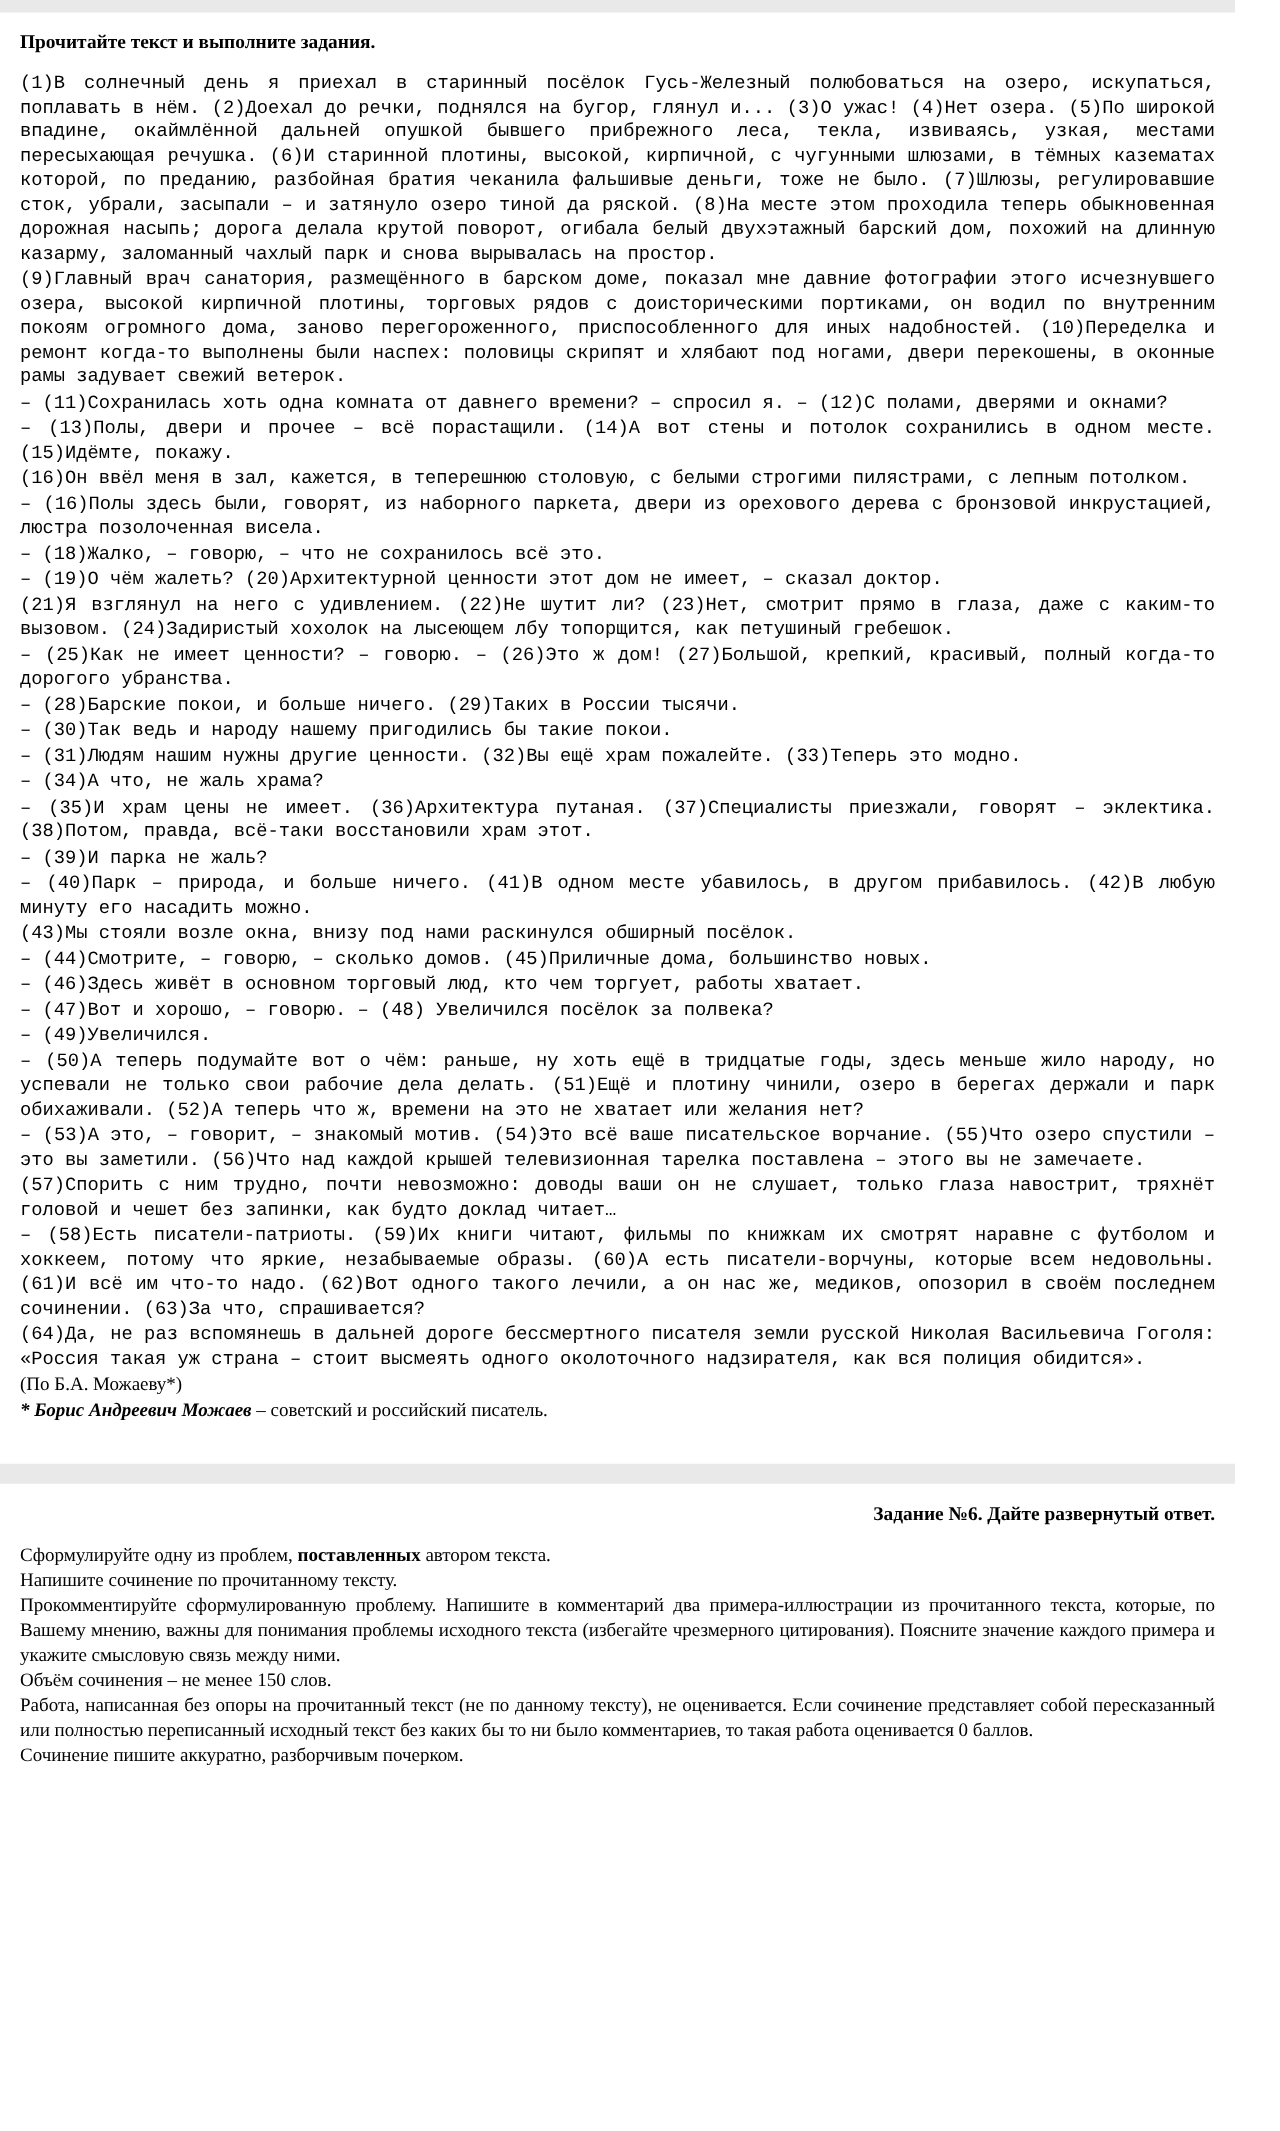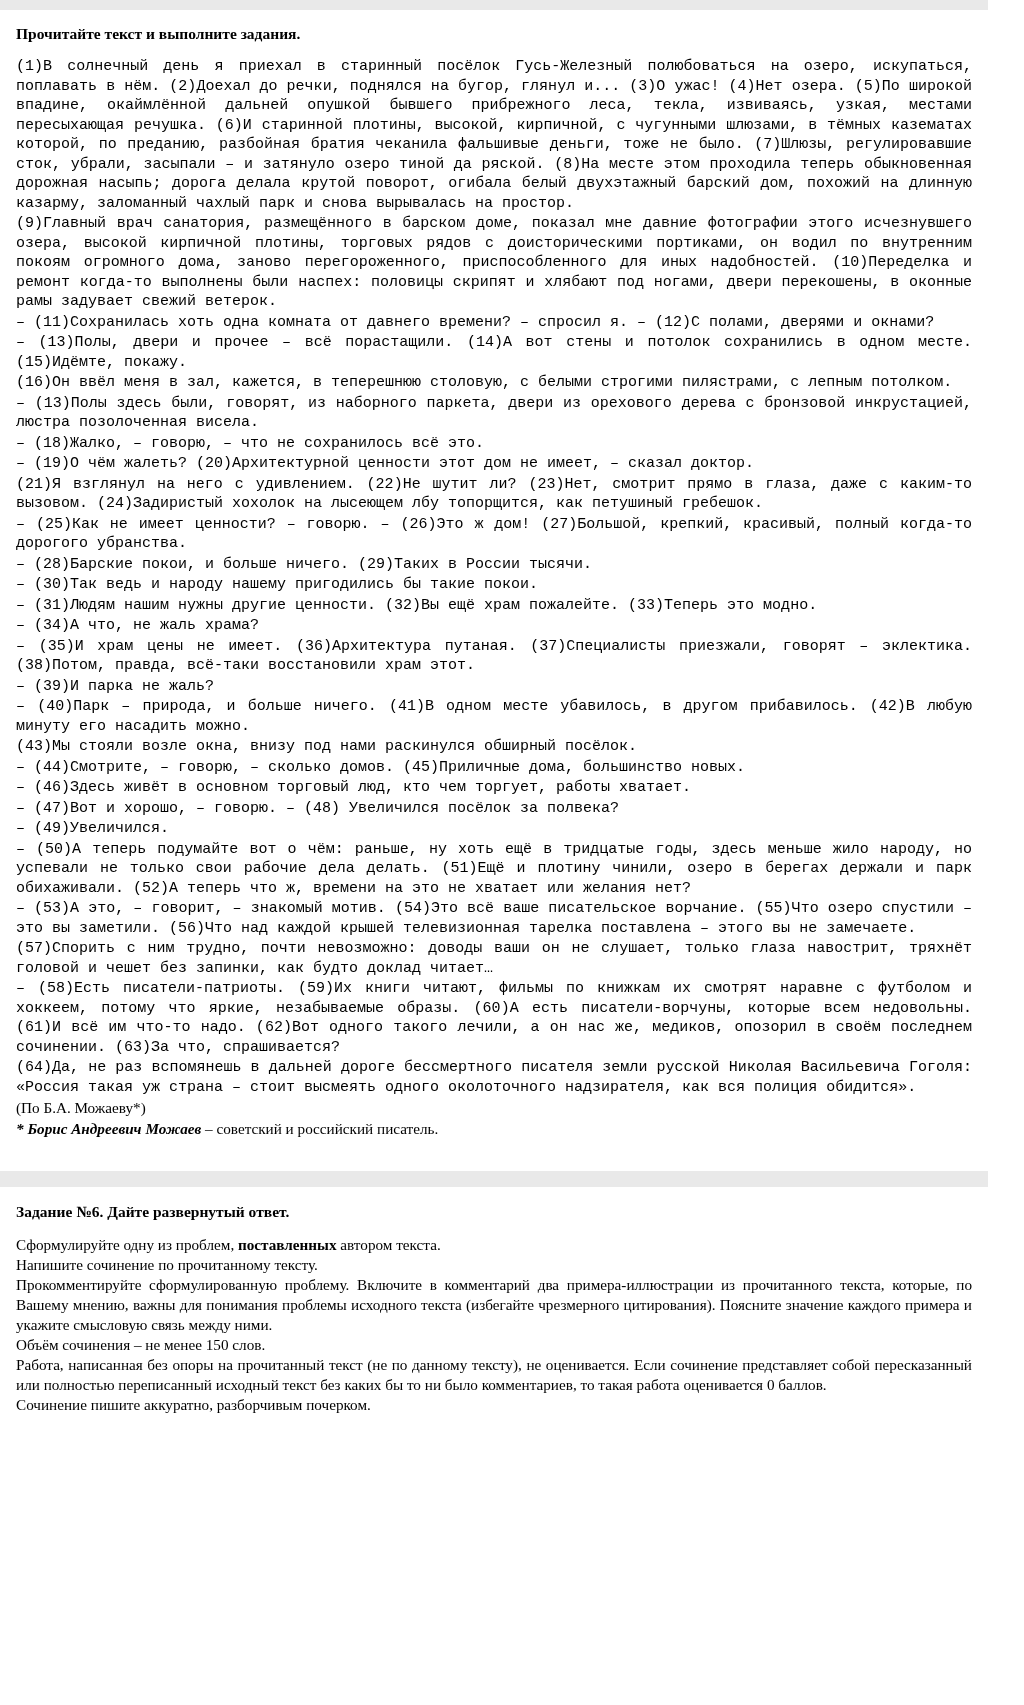--- a/index.html
+++ b/index.html
@@ -56,20 +56,21 @@
   .band-mid {
     height: 16px;
     background: #e9e9e9;
     width: 100%;
     margin-top: 14px;
   }
   .task6-heading {
     font-weight: bold;
     font-size: 15.5px;
     margin: 16px 0 14px 0;
+    text-align: right;
   }
   .instructions p {
     margin: 0;
     font-size: 15.2px;
     line-height: 1.32;
     text-align: justify;
   }
   .bottom-space { height: 40px; }
 </style>
 </head>
@@ -80,21 +81,21 @@
   <div class="band top"></div>
 
   <div class="section">
     <div class="task-heading">Прочитайте текст и выполните задания.</div>
 
     <p class="txt">(1)В солнечный день я приехал в старинный посёлок Гусь-Железный полюбоваться на озеро, искупаться, поплавать в нём. (2)Доехал до речки, поднялся на бугор, глянул и... (3)О ужас! (4)Нет озера. (5)По широкой впадине, окаймлённой дальней опушкой бывшего прибрежного леса, текла, извиваясь, узкая, местами пересыхающая речушка. (6)И старинной плотины, высокой, кирпичной, с чугунными шлюзами, в тёмных казематах которой, по преданию, разбойная братия чеканила фальшивые деньги, тоже не было. (7)Шлюзы, регулировавшие сток, убрали, засыпали – и затянуло озеро тиной да ряской. (8)На месте этом проходила теперь обыкновенная дорожная насыпь; дорога делала крутой поворот, огибала белый двухэтажный барский дом, похожий на длинную казарму, заломанный чахлый парк и снова вырывалась на простор.</p>
     <p class="txt"> (9)Главный врач санатория, размещённого в барском доме, показал мне давние фотографии этого исчезнувшего озера, высокой кирпичной плотины, торговых рядов с доисторическими портиками, он водил по внутренним покоям огромного дома, заново перегороженного, приспособленного для иных надобностей. (10)Переделка и ремонт когда-то выполнены были наспех: половицы скрипят и хлябают под ногами, двери перекошены, в оконные рамы задувает свежий ветерок.</p>
     <p class="txt">– (11)Сохранилась хоть одна комната от давнего времени? – спросил я. – (12)С полами, дверями и окнами?</p>
     <p class="txt">– (13)Полы, двери и прочее – всё порастащили. (14)А вот стены и потолок сохранились в одном месте. (15)Идёмте, покажу.</p>
     <p class="txt"> (16)Он ввёл меня в зал, кажется, в теперешнюю столовую, с белыми строгими пилястрами, с лепным потолком.</p>
-    <p class="txt">– (13)Полы здесь были, говорят, из наборного паркета, двери из орехового дерева с бронзовой инкрустацией, люстра позолоченная висела.</p>
+    <p class="txt">– (16)Полы здесь были, говорят, из наборного паркета, двери из орехового дерева с бронзовой инкрустацией, люстра позолоченная висела.</p>
     <p class="txt">– (18)Жалко, – говорю, – что не сохранилось всё это.</p>
     <p class="txt">– (19)О чём жалеть? (20)Архитектурной ценности этот дом не имеет, – сказал доктор.</p>
     <p class="txt"> (21)Я взглянул на него с удивлением. (22)Не шутит ли? (23)Нет, смотрит прямо в глаза, даже с каким-то вызовом. (24)Задиристый хохолок на лысеющем лбу топорщится, как петушиный гребешок.</p>
     <p class="txt">– (25)Как не имеет ценности? – говорю. – (26)Это ж дом! (27)Большой, крепкий, красивый, полный когда-то дорогого убранства.</p>
     <p class="txt">– (28)Барские покои, и больше ничего. (29)Таких в России тысячи.</p>
     <p class="txt">– (30)Так ведь и народу нашему пригодились бы такие покои.</p>
     <p class="txt">– (31)Людям нашим нужны другие ценности. (32)Вы ещё храм пожалейте. (33)Теперь это модно.</p>
     <p class="txt">– (34)А что, не жаль храма?</p>
     <p class="txt">– (35)И храм цены не имеет. (36)Архитектура путаная. (37)Специалисты приезжали, говорят – эклектика. (38)Потом, правда, всё-таки восстановили храм этот.</p>
     <p class="txt">– (39)И парка не жаль?</p>
@@ -118,21 +119,21 @@
   </div>
 
   <div class="band-mid"></div>
 
   <div class="section">
     <div class="task6-heading">Задание №6. Дайте развернутый ответ.</div>
 
     <div class="instructions">
       <p>Сформулируйте одну из проблем, <b>поставленных</b> автором текста.</p>
       <p>Напишите сочинение по прочитанному тексту.</p>
-      <p>Прокомментируйте сформулированную проблему. Включите в комментарий два примера-иллюстрации из прочитанного текста, которые, по Вашему мнению, важны для понимания проблемы исходного текста (избегайте чрезмерного цитирования). Поясните значение каждого примера и укажите смысловую связь между ними.</p>
+      <p>Прокомментируйте сформулированную проблему. Напишите в комментарий два примера-иллюстрации из прочитанного текста, которые, по Вашему мнению, важны для понимания проблемы исходного текста (избегайте чрезмерного цитирования). Поясните значение каждого примера и укажите смысловую связь между ними.</p>
       <p>Объём сочинения – не менее 150 слов.</p>
       <p>Работа, написанная без опоры на прочитанный текст (не по данному тексту), не оценивается. Если сочинение представляет собой пересказанный или полностью переписанный исходный текст без каких бы то ни было комментариев, то такая работа оценивается 0 баллов.</p>
       <p>Сочинение пишите аккуратно, разборчивым почерком.</p>
     </div>
 
     <div class="bottom-space"></div>
   </div>
 
 </div>
 

